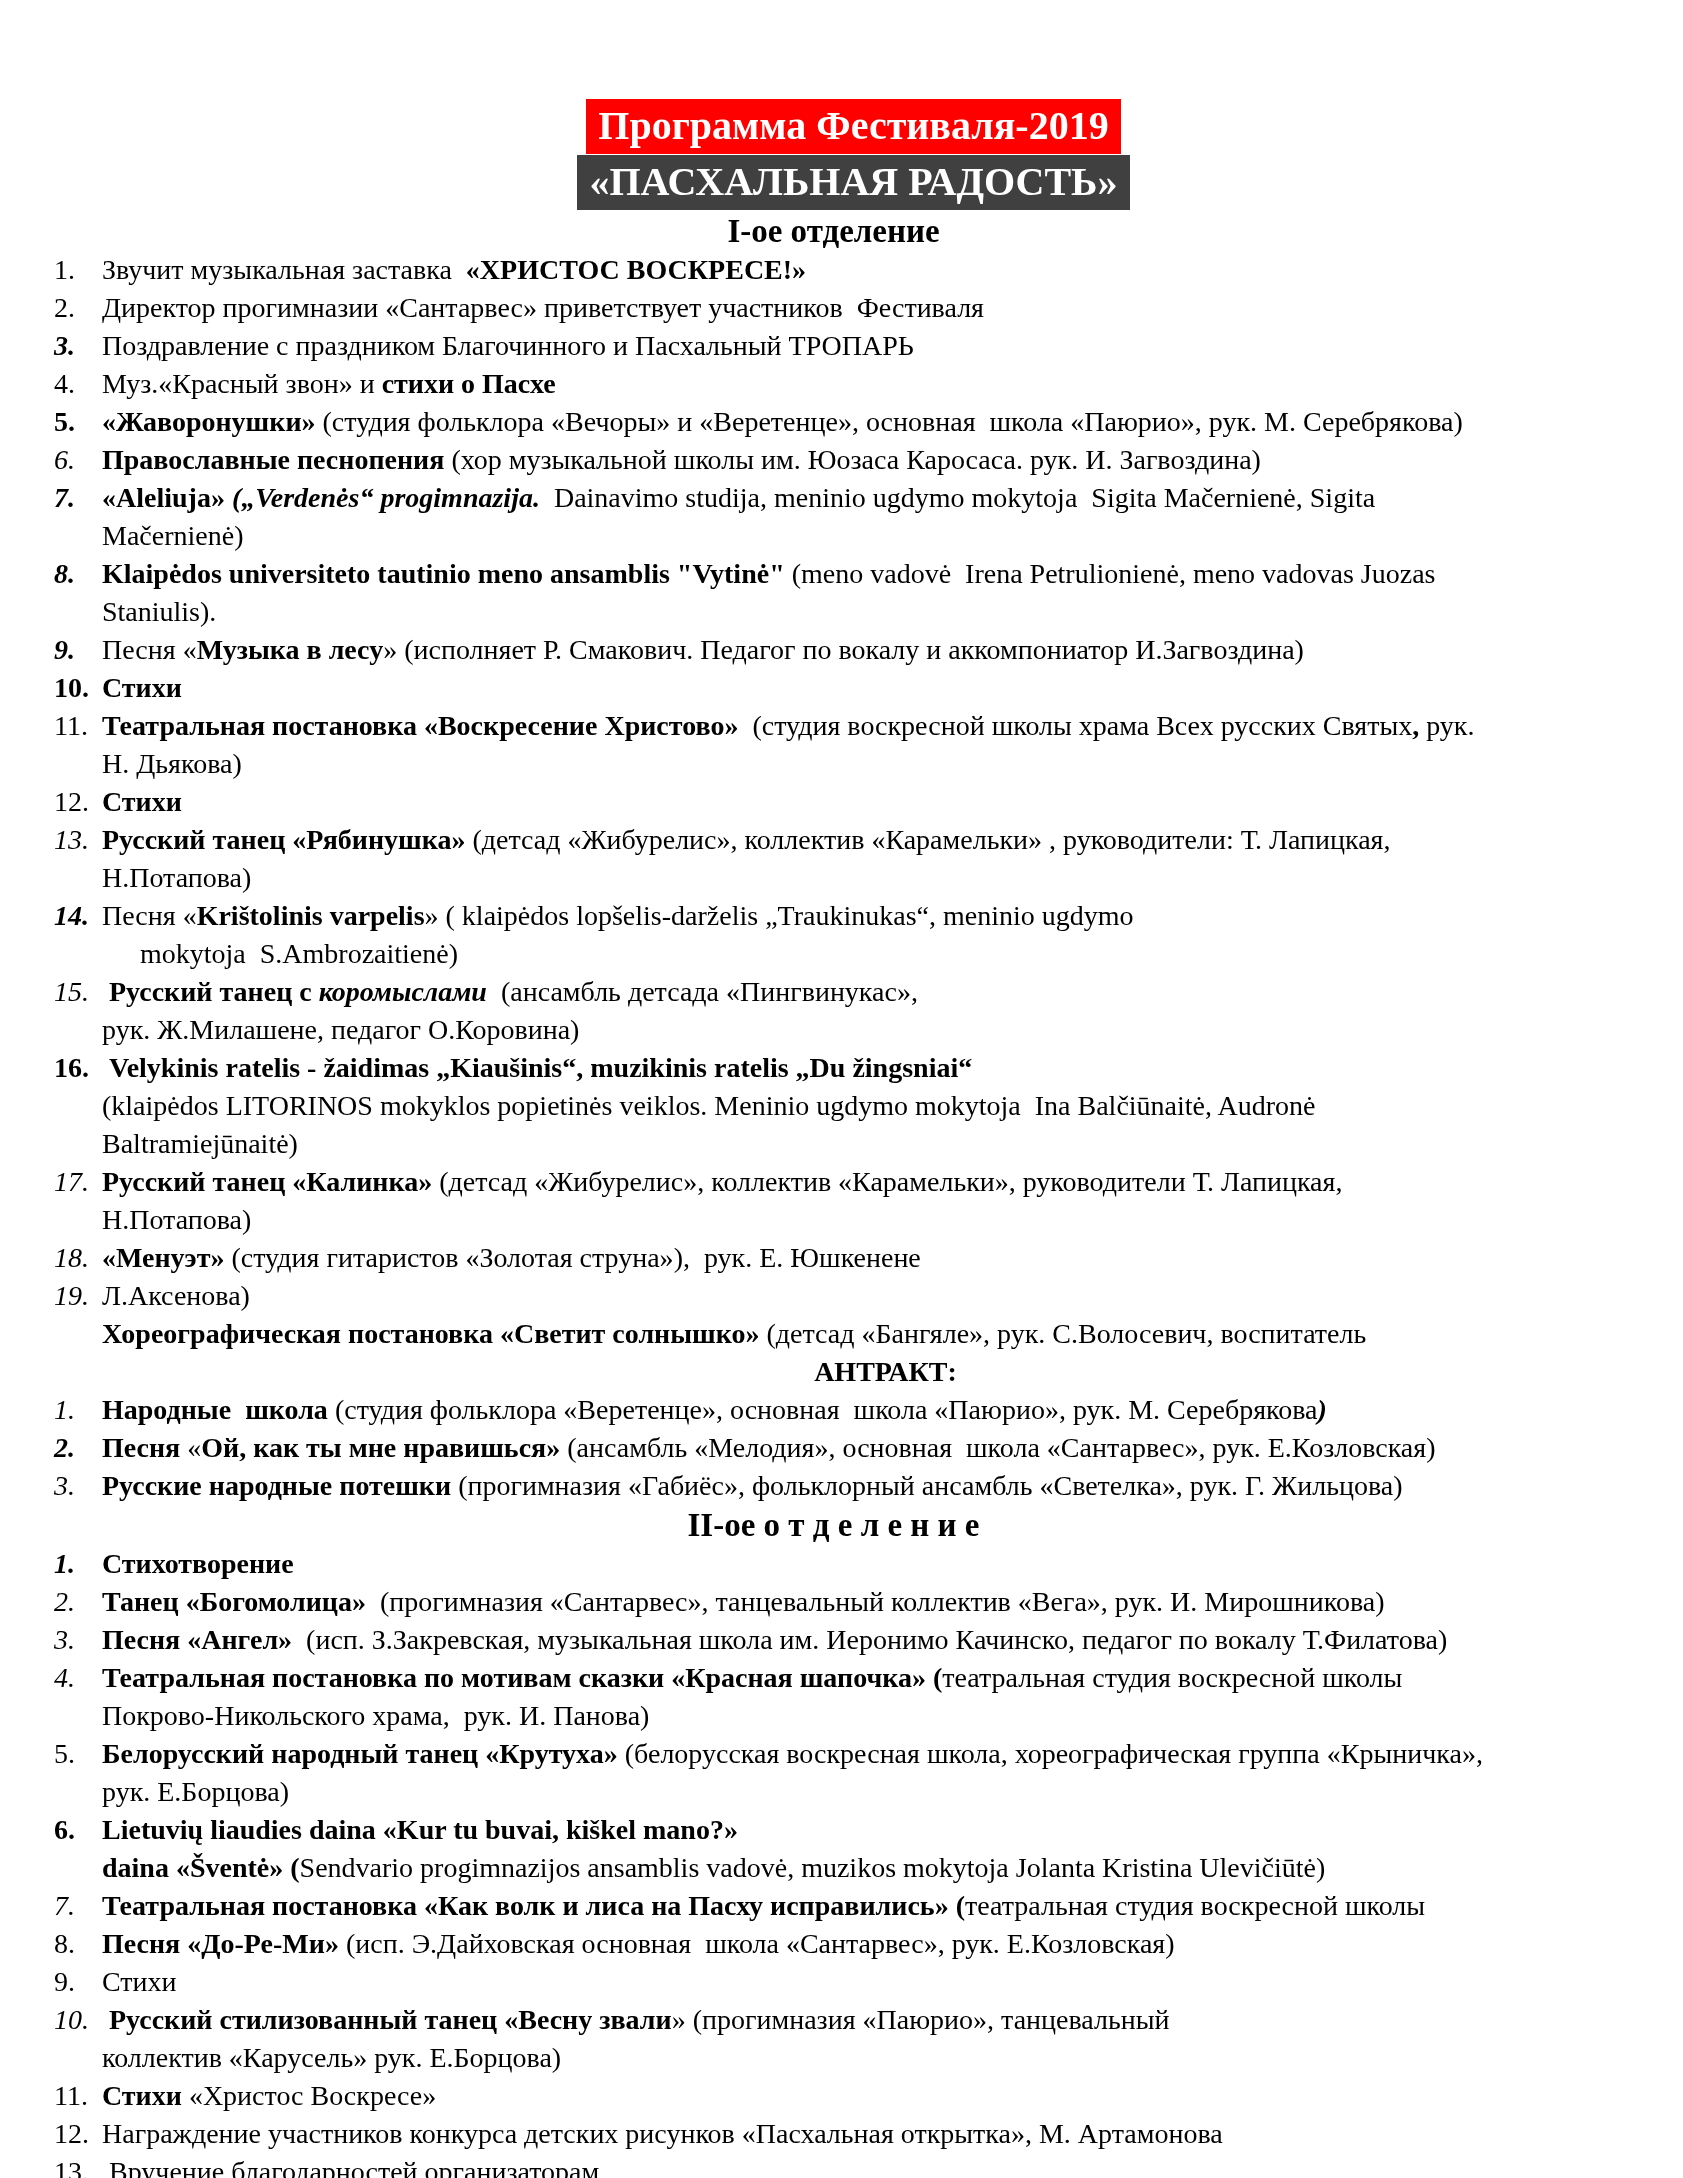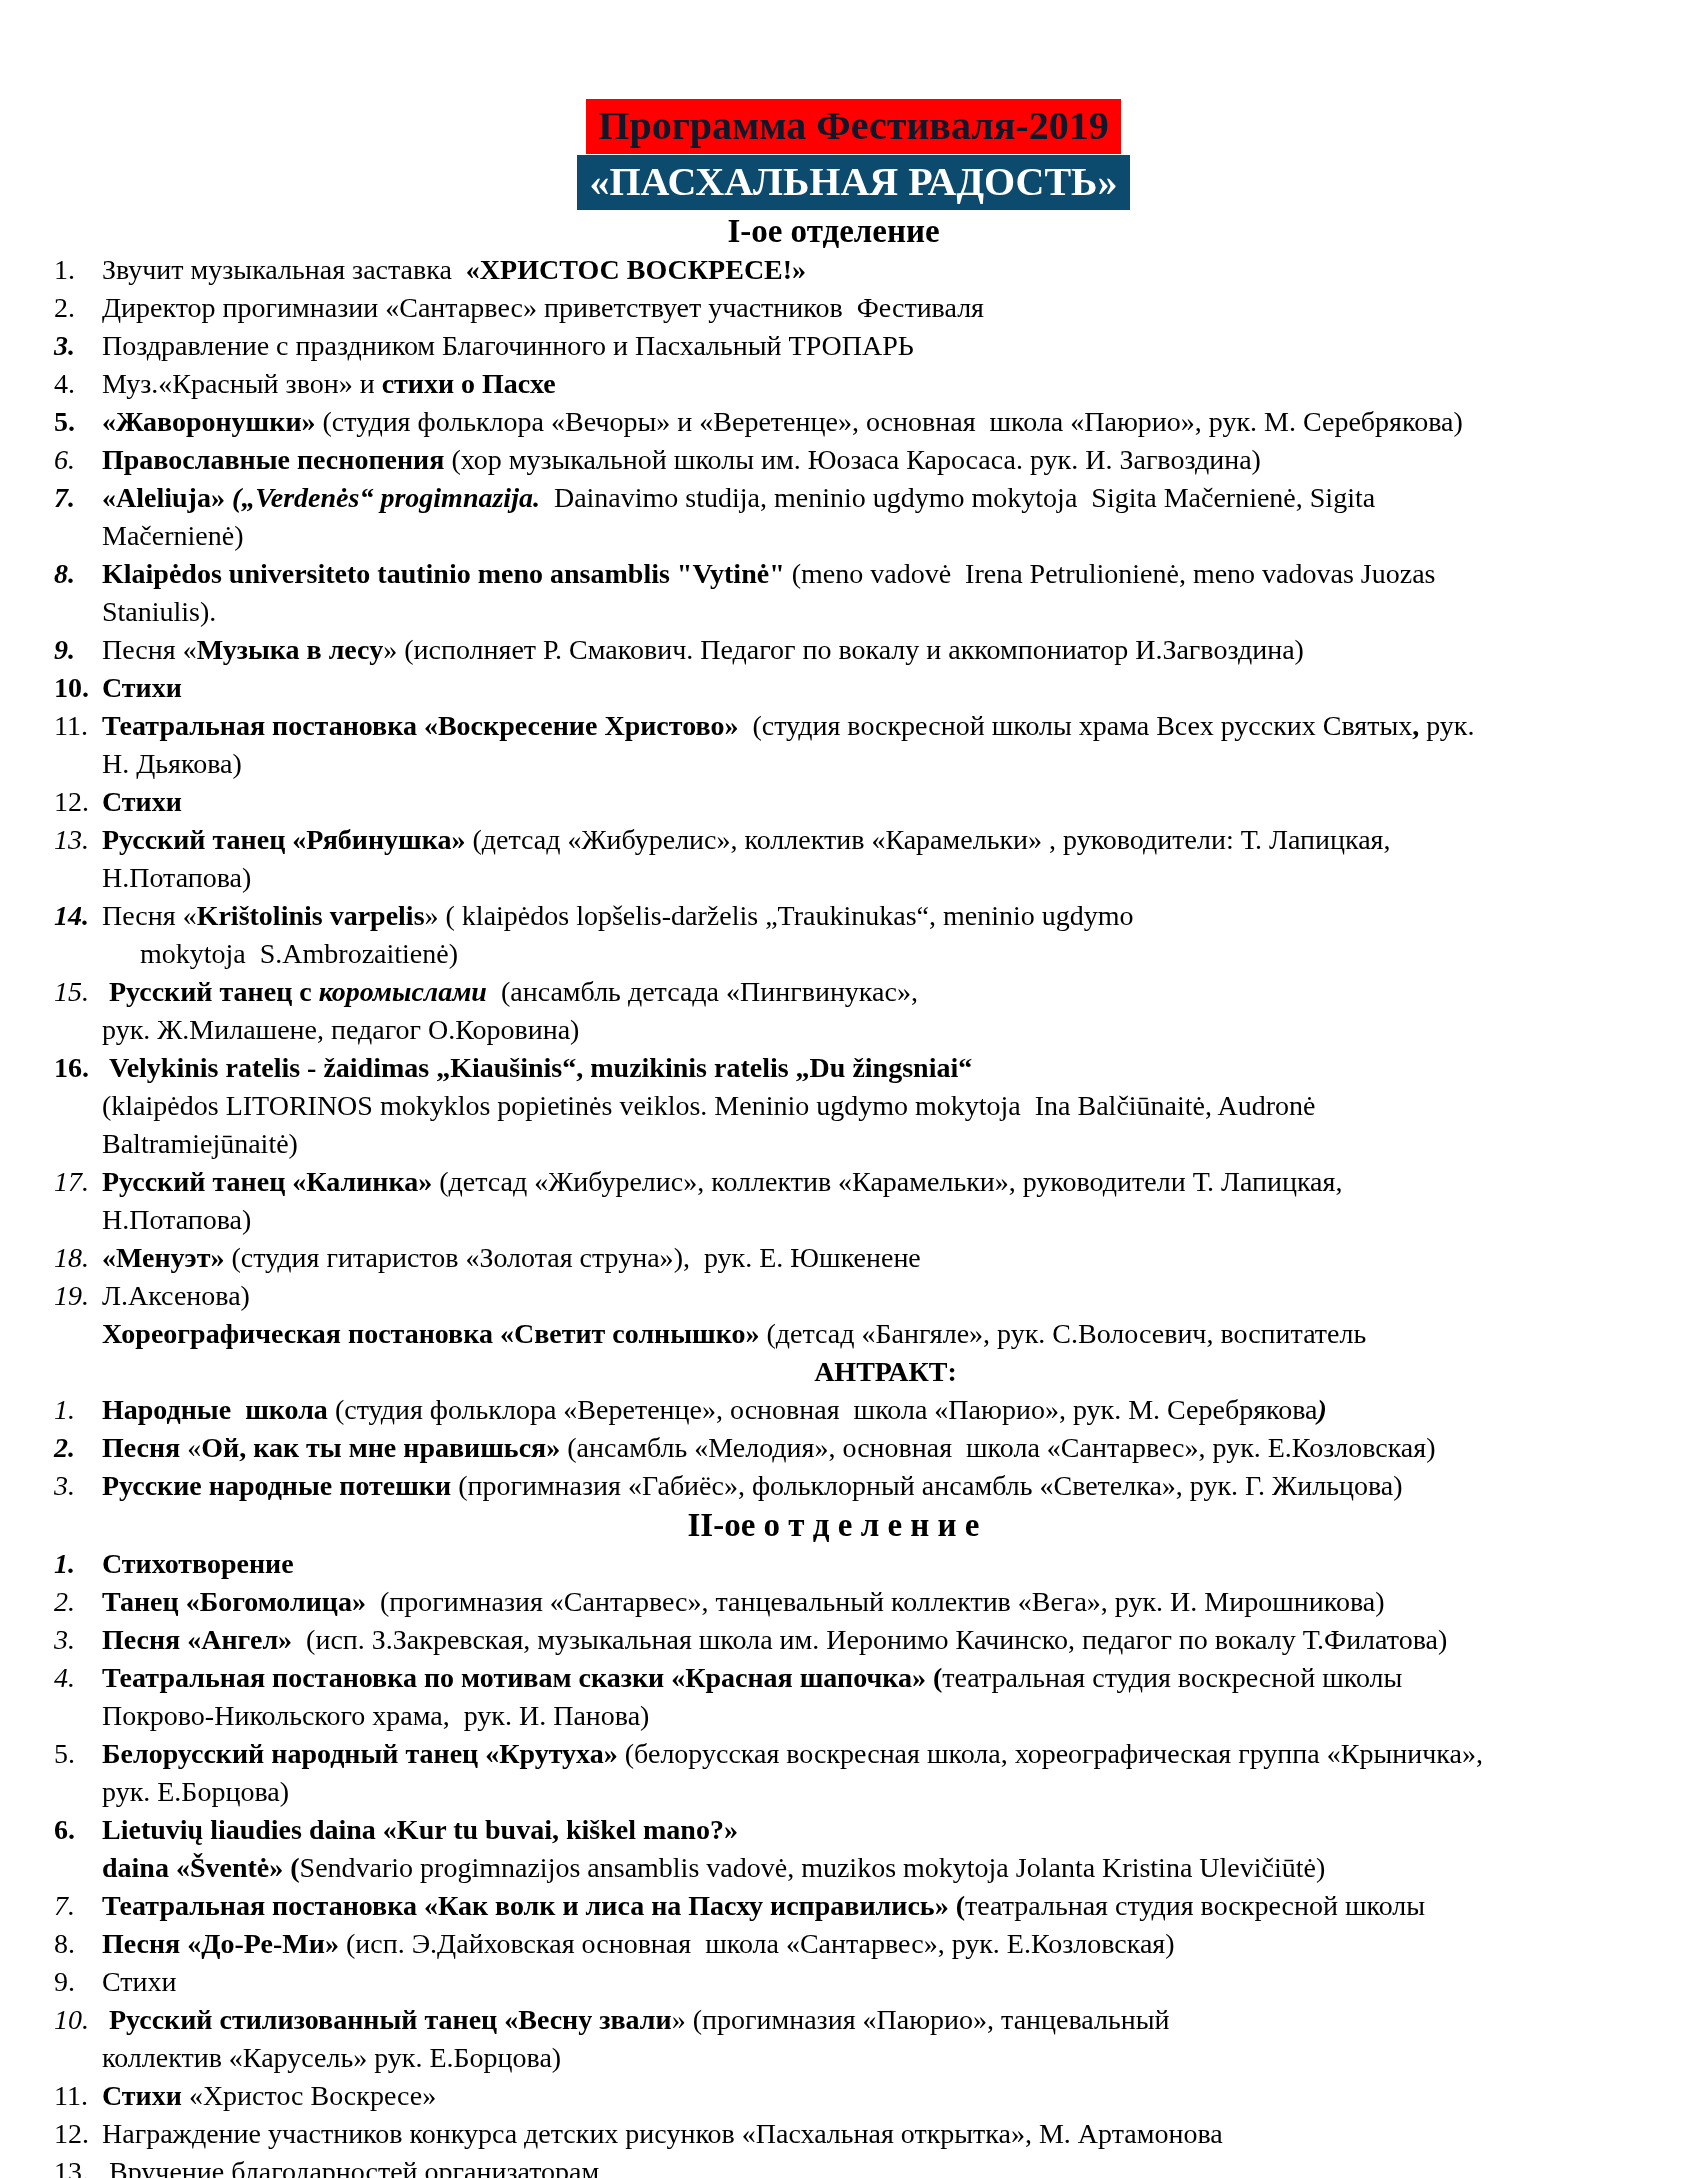--- a/index.html
+++ b/index.html
@@ -29,22 +29,22 @@
   .line.ind { padding-left:38px; }
   .sb  { font-weight:bold; }
   .si  { }
   .sbi { font-weight:bold; font-style:italic; }
 </style>
 </head>
 <body>
 
 <div class="page">
   <div class="title-block">
-    <div class="title-line"><span class="hl" style="background: rgb(254, 0, 0); color: #0f172a;">Программа Фестиваля-2019</span></div>
-    <div class="title-line"><span class="hl" style="background: #0c4a6e; color: rgb(255, 255, 255);">«ПАСХАЛЬНАЯ РАДОСТЬ»</span></div>
+    <div class="title-line"><span class="hl" style="background: rgb(254, 0, 0); color: #ffffff;">Программа Фестиваля-2019</span></div>
+    <div class="title-line"><span class="hl" style="background: #404040; color: rgb(255, 255, 255);">«ПАСХАЛЬНАЯ РАДОСТЬ»</span></div>
   </div>
   <div id="blocks">
       <div class="section-heading">I-ое отделение</div>
       <div class="item">
         <span class="num r">1.</span>
         <div class="body">
           <div class="line"><span>Звучит музыкальная заставка  </span><span class="sb">«ХРИСТОС ВОСКРЕСЕ!»</span></div>
         </div>
       </div>
       <div class="item">

